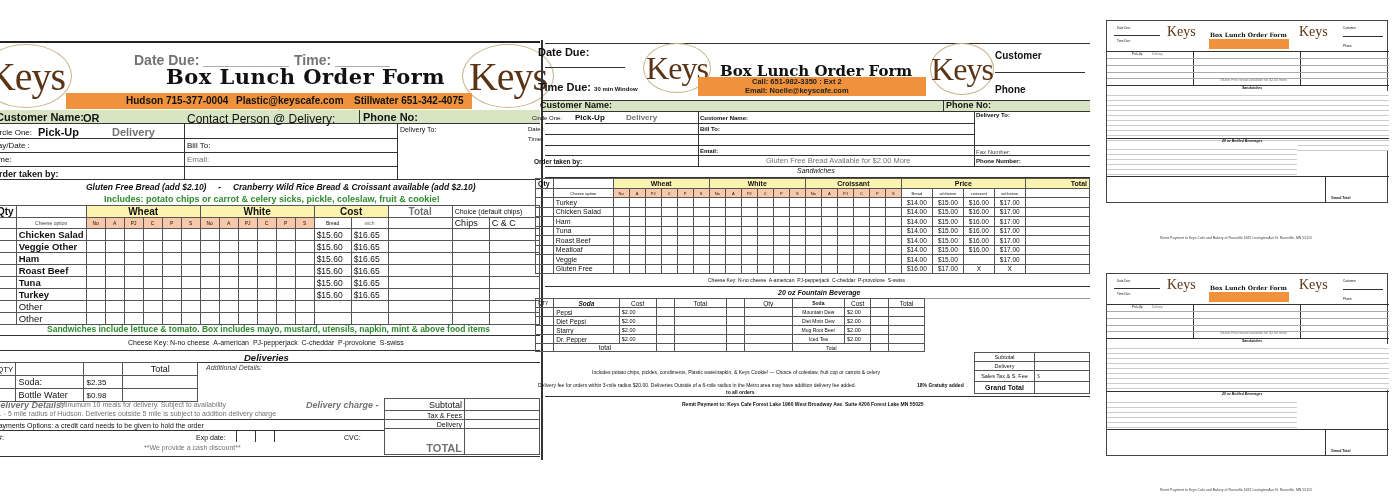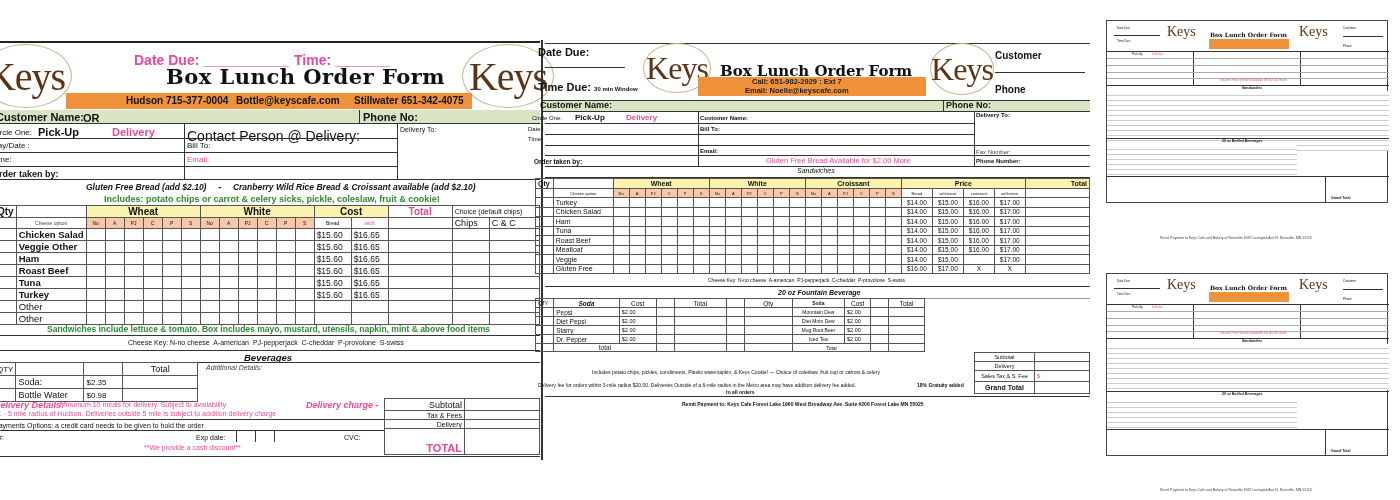--- a/index.html
+++ b/index.html
@@ -7,21 +7,21 @@
 .abs{position:absolute}
 .logo{position:absolute;border:1.5px solid #c8b48a;border-radius:50%;display:flex;align-items:center;justify-content:center;overflow:visible}
 .logo .word{font-family:"Liberation Serif",serif;color:#5a3416;font-weight:normal;letter-spacing:-1px}
 .hl{position:absolute;height:0;border-top:1px solid #333}
 .vl{position:absolute;width:0;border-left:1px solid #333}
 .t{position:absolute;white-space:nowrap}
 .green{background:#d9e4c4}
 .yellow{background:#fbf3b0}
 .peach{background:#f8c8a8}
 .orange{background:#f0923c}
-.red{color:#ec4899}
+.red{color:#737373}
 .grn{color:#2e8b2e}
 table{border-collapse:collapse;position:absolute}
 td,th{border:1px solid #555;padding:0 2px;white-space:nowrap;overflow:hidden}
 </style>
 </head>
 <body>
 
 <div>
   <div class="hl" style="left:0;top:41px;width:540px;border-top:2px solid #222"></div>
 
@@ -31,34 +31,34 @@
   <div class="logo" style="left:462px;top:44px;width:92px;height:64px">
     <span class="word" style="font-size:40px">Keys</span>
   </div>
 
   <div class="t red" style="left:134px;top:52px;font-size:14px;font-weight:bold">Date Due: ___________</div>
   <div class="t red" style="left:294px;top:52px;font-size:14px;font-weight:bold">Time: _______</div>
   <div class="t" style="left:166px;top:64px;font-family:'DejaVu Serif',serif;font-weight:bold;font-size:21px;letter-spacing:0.5px">Box Lunch Order Form</div>
 
   <div class="abs orange" style="left:66px;top:93px;width:406px;height:16px"></div>
   <div class="t" style="left:126px;top:95px;font-size:10px;font-weight:bold">Hudson 715-377-0004</div>
-  <div class="t" style="left:236px;top:95px;font-size:10px;font-weight:bold">Bottle@keyscafe.com</div>
+  <div class="t" style="left:236px;top:95px;font-size:10px;font-weight:bold">Plastic@keyscafe.com</div>
   <div class="t" style="left:354px;top:95px;font-size:10px;font-weight:bold">Stillwater 651-342-4075</div>
 
   <div class="abs green" style="left:0;top:110px;width:540px;height:14px;border-bottom:1px solid #333"></div>
   <div class="t" style="left:-4px;top:111px;font-size:11px;font-weight:bold">Customer Name:</div>
   <div class="vl" style="left:359px;top:110px;height:14px"></div>
   <div class="t" style="left:363px;top:111px;font-size:11px;font-weight:bold">Phone No:</div>
 
   <div class="t" style="left:-8px;top:128px;font-size:8px">Circle One:</div>
   <div class="t" style="left:38px;top:126px;font-size:11px;font-weight:bold">Pick-Up</div>
   <div class="t" style="left:83px;top:112px;font-size:11px;font-weight:bold">OR</div>
   <div class="t red" style="left:112px;top:126px;font-size:11px;font-weight:bold">Delivery</div>
   <div class="vl" style="left:184px;top:124px;height:55px"></div>
-  <div class="t" style="left:187px;top:128px;font-size:14px">Contact Person @ Delivery:</div>
+  <div class="t" style="left:187px;top:112px;font-size:12px">Contact Person @ Delivery:</div>
   <div class="vl" style="left:397px;top:124px;height:55px"></div>
   <div class="t" style="left:400px;top:126px;font-size:7px">Delivery To:</div>
   <div class="hl" style="left:0;top:138px;width:397px"></div>
   <div class="t" style="left:-8px;top:141px;font-size:8px">Day/Date :</div>
   <div class="t" style="left:187px;top:141px;font-size:8px">Bill To:</div>
   <div class="hl" style="left:0;top:152px;width:397px"></div>
   <div class="t" style="left:-8px;top:155px;font-size:8px">Time:</div>
   <div class="t red" style="left:187px;top:155px;font-size:8px">Email:</div>
   <div class="hl" style="left:0;top:166px;width:397px"></div>
   <div class="t" style="left:-8px;top:169px;font-size:9px;font-weight:bold">Order taken by:</div>
@@ -269,21 +269,21 @@
           <td></td>
           <td></td>
         </tr>
       </tbody>
   </table>
 
   <div class="t grn" style="left:47px;top:324px;font-size:8.5px;font-weight:bold">Sandwiches include lettuce &amp; tomato. Box includes mayo, mustard, utensils, napkin, mint &amp; above food items</div>
   <div class="hl" style="left:0;top:335px;width:540px"></div>
   <div class="t" style="left:128px;top:339px;font-size:7px;white-space:pre">Cheese Key: N-no cheese  A-american  PJ-pepperjack  C-cheddar  P-provolone  S-swiss</div>
   <div class="hl" style="left:0;top:350px;width:540px;border-top:1.5px solid #333"></div>
-  <div class="t" style="left:244px;top:352px;font-size:9.5px;font-weight:bold;font-style:italic">Beverages</div>
+  <div class="t" style="left:244px;top:352px;font-size:9.5px;font-weight:bold;font-style:italic">Deliveries</div>
   <div class="hl" style="left:0;top:362px;width:540px;border-top:1.5px solid #333"></div>
 
   <table style="left:-6px;top:362px;width:204px;font-size:9px">
     <tbody>
         <tr style="height:13px">
           <td style="width:20px;font-size:8px">QTY</td>
           <td style="width:68px"></td>
           <td style="width:39px"></td>
           <td style="text-align:center">Total</td>
         </tr>
@@ -347,21 +347,21 @@
   <div class="hl" style="left:545px;top:43px;width:545px;border-top:1.5px solid #333"></div>
   <div class="t" style="left:538px;top:46px;font-size:11px;font-weight:bold">Date Due:</div>
   <div class="hl" style="left:545px;top:67px;width:80px"></div>
   <div class="t" style="left:538px;top:81px;font-size:11px;font-weight:bold"><span>Time Due:</span> <span style="font-size:6px">30 min Window</span></div>
 
   <div class="logo" style="left:643px;top:43px;width:68px;height:50px">
     <span class="word" style="font-size:32px">Keys</span>
   </div>
   <div class="t" style="left:720px;top:62px;font-family:'DejaVu Serif',serif;font-weight:bold;font-size:15px">Box Lunch Order Form</div>
   <div class="abs orange" style="left:698px;top:77px;width:228px;height:19px"></div>
-  <div class="t" style="left:752px;top:77px;font-size:7.5px;font-weight:bold;color:#222">Call: 651-982-2929 : Ext 7</div>
+  <div class="t" style="left:752px;top:77px;font-size:7.5px;font-weight:bold;color:#222">Call: 651-982-3350 : Ext 2</div>
   <div class="t" style="left:745px;top:86px;font-size:7.5px;font-weight:bold;color:#222">Email: Noelle@keyscafe.com</div>
   <div class="logo" style="left:930px;top:43px;width:64px;height:52px">
     <span class="word" style="font-size:32px">Keys</span>
   </div>
   <div class="t" style="left:995px;top:50px;font-size:10px;font-weight:bold">Customer</div>
   <div class="hl" style="left:995px;top:72px;width:90px"></div>
   <div class="t" style="left:995px;top:84px;font-size:10px;font-weight:bold">Phone</div>
 
   <div class="abs green" style="left:543px;top:100px;width:547px;height:12px;border-top:1px solid #333;border-bottom:1px solid #333"></div>
   <div class="t" style="left:540px;top:100px;font-size:9px;font-weight:bold">Customer Name:</div>

